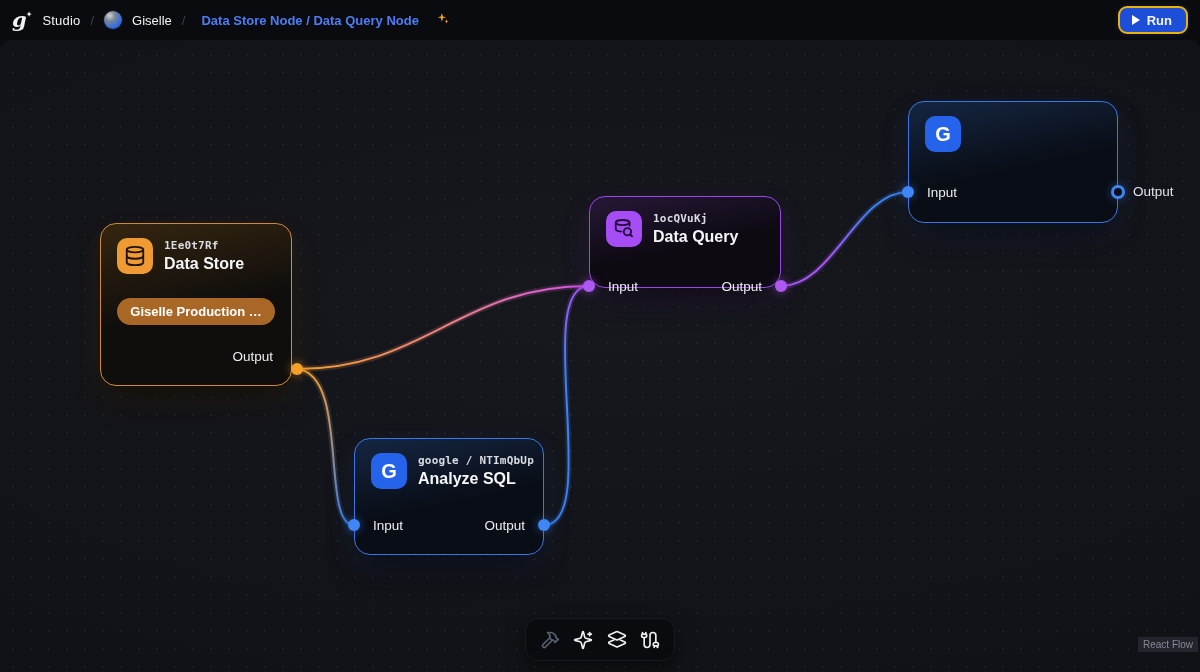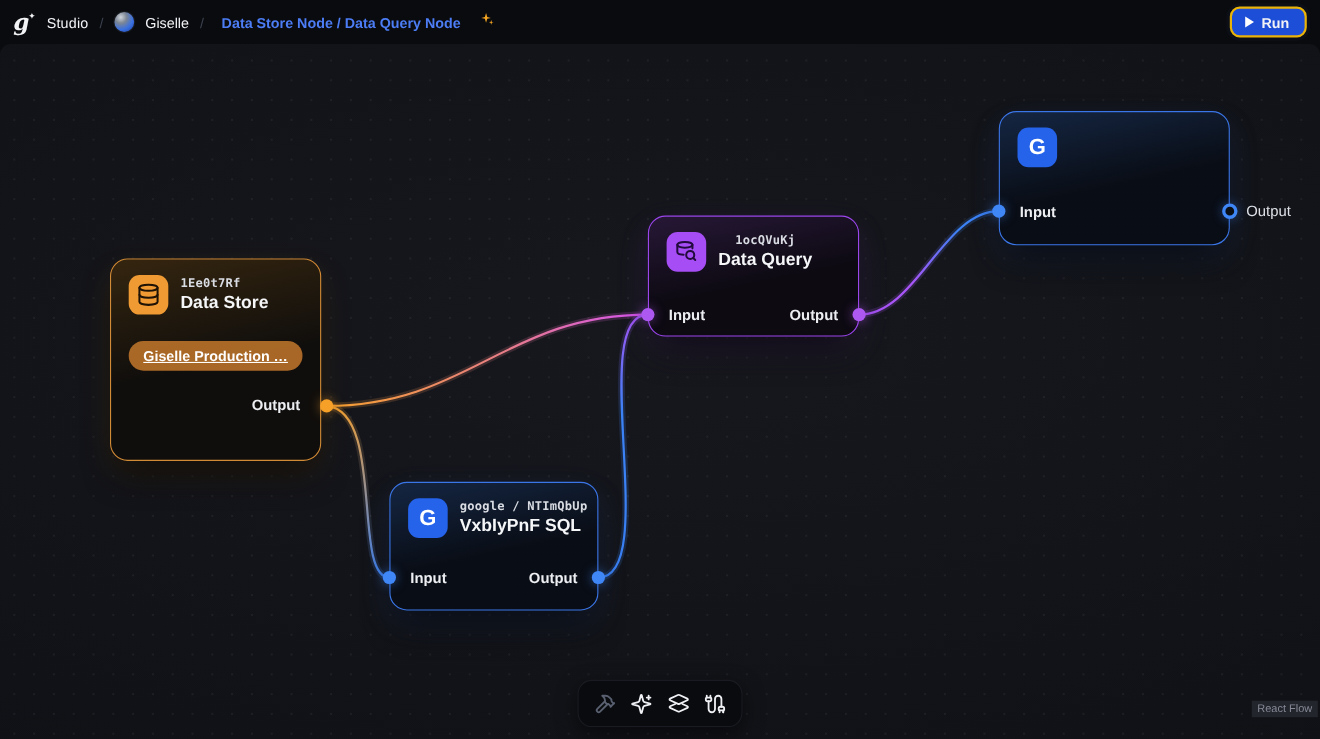--- a/index.html
+++ b/index.html
@@ -31,54 +31,54 @@
     background:radial-gradient(120% 95% at 50% 42%, #17181e 0%, #121318 55%, #0e0f13 100%);
     border-radius:10px 10px 0 0; }
   .canvas::before { content:""; position:absolute; inset:0;
     background-image:radial-gradient(rgba(255,255,255,.05) 1px, transparent 1.2px);
     background-size:18px 18px; background-position:4px 6px; border-radius:inherit; }
 
   svg.edges { position:absolute; left:0; top:0; width:1200px; height:672px; pointer-events:none; z-index:5; }
 
   
   .node { position:absolute; border-radius:16px; z-index:10; cursor:grab; }
-  .node-store { left:100px; top:235px; width:192px; height:184px;
+  .node-store { left:100px; top:223px; width:192px; height:163px;
     border:1.5px solid #d18a35;
     background:linear-gradient(168deg, rgba(245,158,11,.17) 0%, rgba(16,14,12,.97) 52%), #0e0d10;
     box-shadow:0 18px 30px -8px rgba(0,0,0,.7), 0 10px 30px -4px rgba(245,158,11,.16); }
   .node-gen { left:354px; top:438px; width:190px; height:117px;
     border:1.5px solid #3b76e8;
     background:linear-gradient(168deg, rgba(59,130,246,.20) 0%, rgba(9,13,21,.97) 55%), #0b0f16;
     box-shadow:0 18px 30px -8px rgba(0,0,0,.7), 0 10px 30px -4px rgba(59,130,246,.2); }
-  .node-query { left:589px; top:196px; width:192px; height:110px;
+  .node-query { left:589px; top:196px; width:192px; height:92px;
     border:1.5px solid #9b45ec;
     background:linear-gradient(168deg, rgba(168,85,247,.16) 0%, rgba(13,10,18,.97) 55%), #0e0c12;
-    box-shadow:0 18px 30px -8px rgba(0,0,0,.7), 0 10px 30px -4px rgba(168,85,247,.2);text-align:center; }
+    box-shadow:0 18px 30px -8px rgba(0,0,0,.7), 0 10px 30px -4px rgba(168,85,247,.2); }
   .node-analyze { left:908px; top:101px; width:210px; height:122px;
     border:1.5px solid #3b76e8;
     background:linear-gradient(168deg, rgba(59,130,246,.20) 0%, rgba(9,13,21,.97) 55%), #0b0f16;
     box-shadow:0 18px 30px -8px rgba(0,0,0,.7), 0 10px 30px -4px rgba(59,130,246,.2); }
 
   .node-header { position:absolute; top:14px; left:16px; right:12px; display:flex; gap:11px; align-items:center; }
   .node-icon { width:36px; height:36px; border-radius:10px; flex:0 0 36px;
     display:flex; align-items:center; justify-content:center; }
   .icon-orange { background:#f09a33; }
   .icon-blue { background:#2563eb; }
   .icon-purple { background:#a64df5; }
   .g-letter { color:#fff; font-size:20px; font-weight:800; font-family:"Liberation Sans", sans-serif; }
   .node-id { font-family:"DejaVu Sans Mono", monospace; font-size:11px; font-weight:700;
     color:#d9dce2; letter-spacing:.2px; margin-bottom:3px; white-space:nowrap; }
   .node-title { font-size:16px; font-weight:600; color:#f5f6f8; white-space:nowrap; }
 
   .chip { position:absolute; left:16px; right:16px; top:74px; height:27px; border-radius:14px;
     background:rgba(206,126,45,.8); display:flex; align-items:center; justify-content:center;
-    color:#fff; font-size:13px; font-weight:700; cursor:pointer; white-space:nowrap; overflow:hidden;text-decoration:underline; }
+    color:#fff; font-size:13px; font-weight:700; cursor:pointer; white-space:nowrap; overflow:hidden; }
 
   .ports-row { position:absolute; left:18px; right:18px; display:flex; justify-content:space-between; }
-  .port-label { font-size:13.5px; font-weight:700; color:#eceef2; }
+  .port-label { font-size:13.5px; font-weight:400; color:#eceef2; }
   .row-store-out { top:125px; justify-content:flex-end; }
   .row-gen { top:79px; }
   .row-query { top:82px; }
   .row-analyze { top:83px; }
 
   .port { position:absolute; width:12px; height:12px; border-radius:50%; z-index:20; cursor:crosshair; }
   .port-orange { background:#f6a028; box-shadow:0 0 10px rgba(246,160,40,.55); }
   .port-blue { background:#3f86f7; box-shadow:0 0 10px rgba(63,134,247,.55); }
   .port-purple { background:#ae58f2; box-shadow:0 0 10px rgba(174,88,242,.55); }
   .port-ring { width:14px; height:14px; background:#0a0f16; border:3px solid #3f86f7;
@@ -184,21 +184,21 @@
   </div>
 </div>
 
 <div class="node node-gen">
   <div class="node-header">
     <div class="node-icon icon-blue">
       <span class="g-letter">G</span>
     </div>
     <div>
       <div class="node-id">google / NTImQbUp</div>
-      <div class="node-title">VxbIyPnF SQL</div>
+      <div class="node-title">Analyze SQL</div>
     </div>
   </div>
   <div class="ports-row row-gen">
     <span class="port-label">Input</span>
     <span class="port-label">Output</span>
   </div>
 </div>
 
 <div class="node node-query">
   <div class="node-header">

